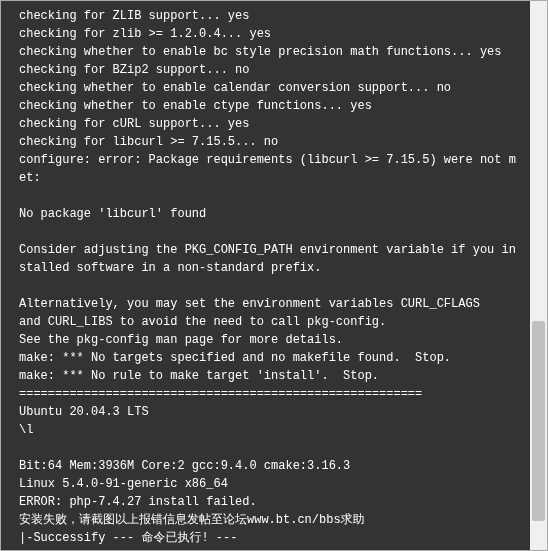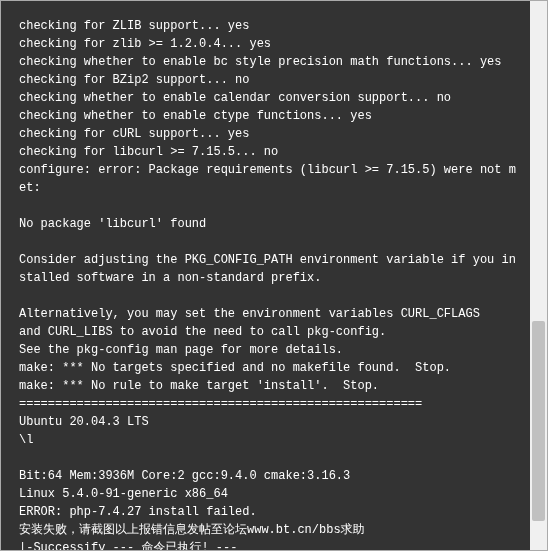--- a/index.html
+++ b/index.html
@@ -16,21 +16,21 @@
       height: 551px;
       position: relative;
       border: 1px solid #aaa;
     }
     .terminal {
       background: #333;
       color: #fff;
       font-family: "Consolas", "Courier New", monospace;
       font-size: 12px;
       line-height: 18px;
-      padding: 16px 12px 6px 18px;
+      padding: 6px 12px 6px 18px;
       white-space: pre-wrap;
       word-break: break-all;
       width: 530px;
       height: 549px;
       overflow: hidden;
     }
     .scrollbar {
       position: absolute;
       right: 0;
       top: 0;

